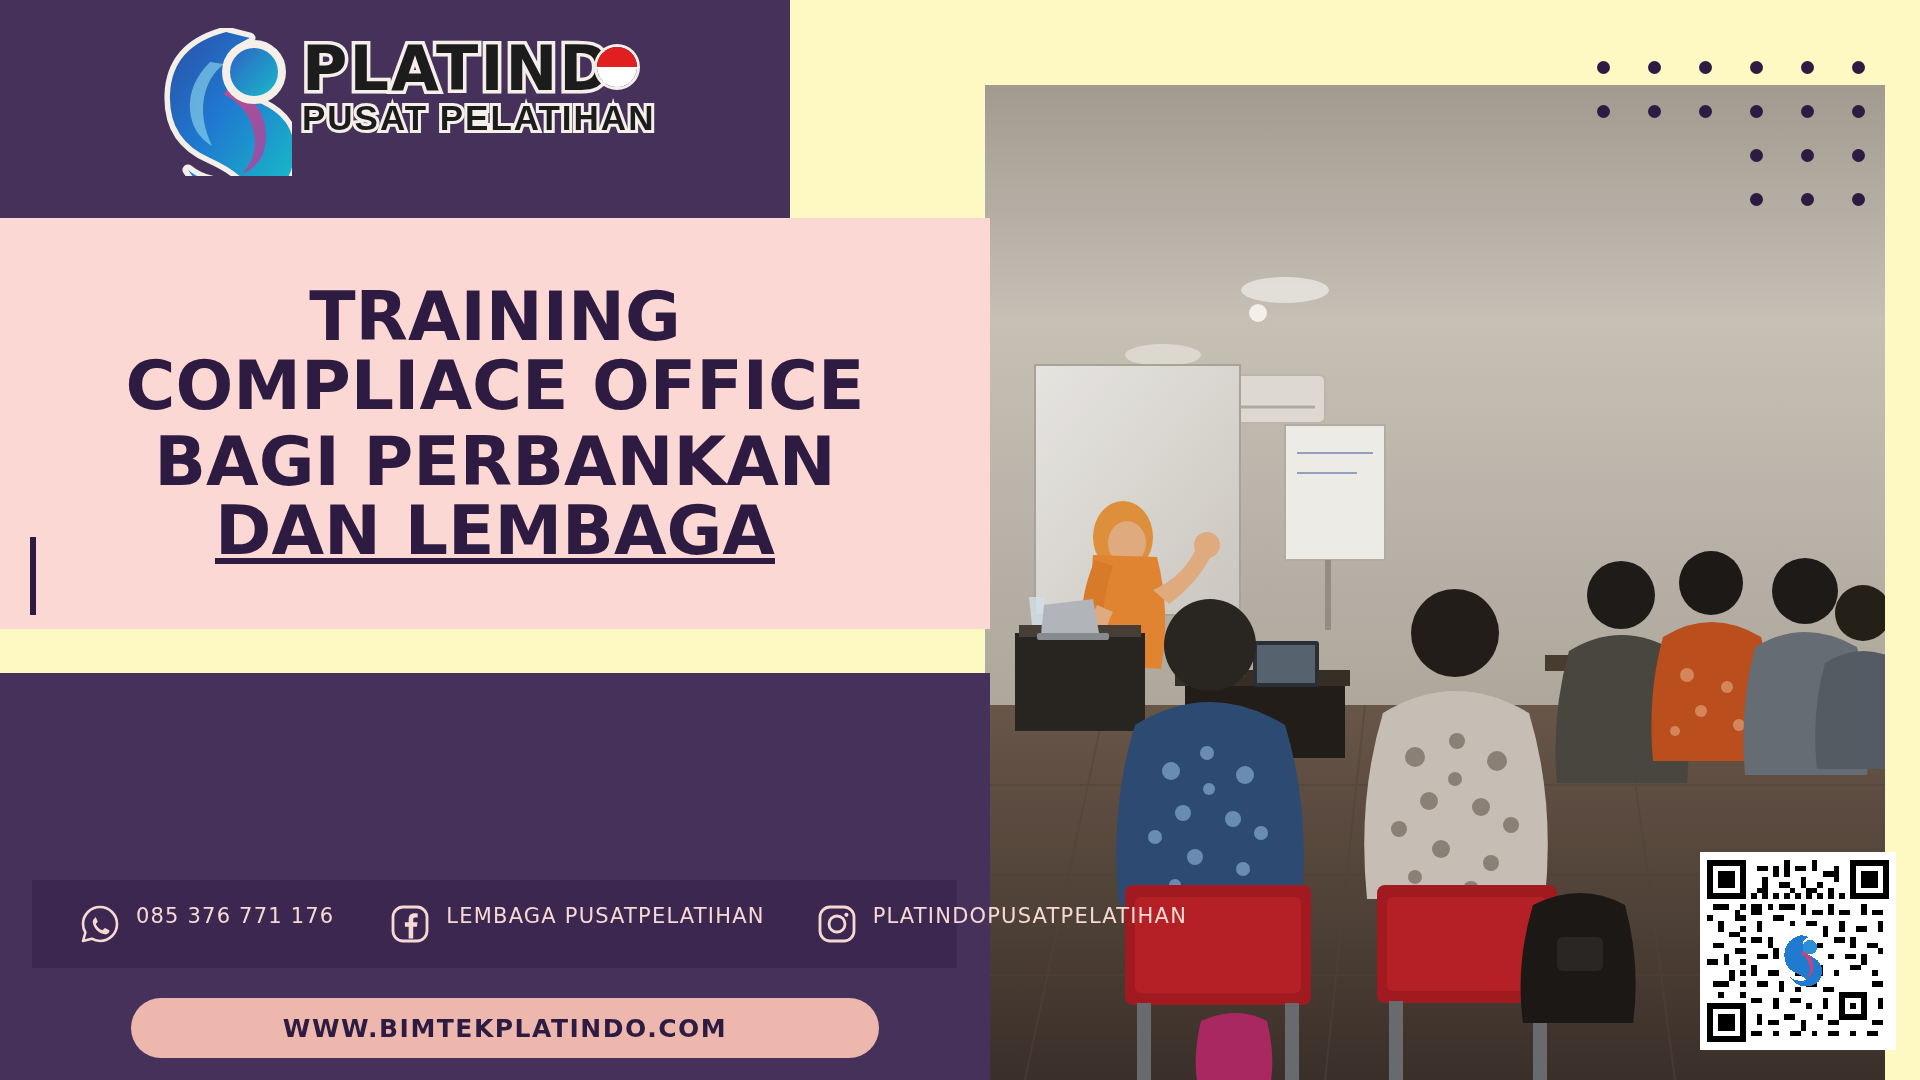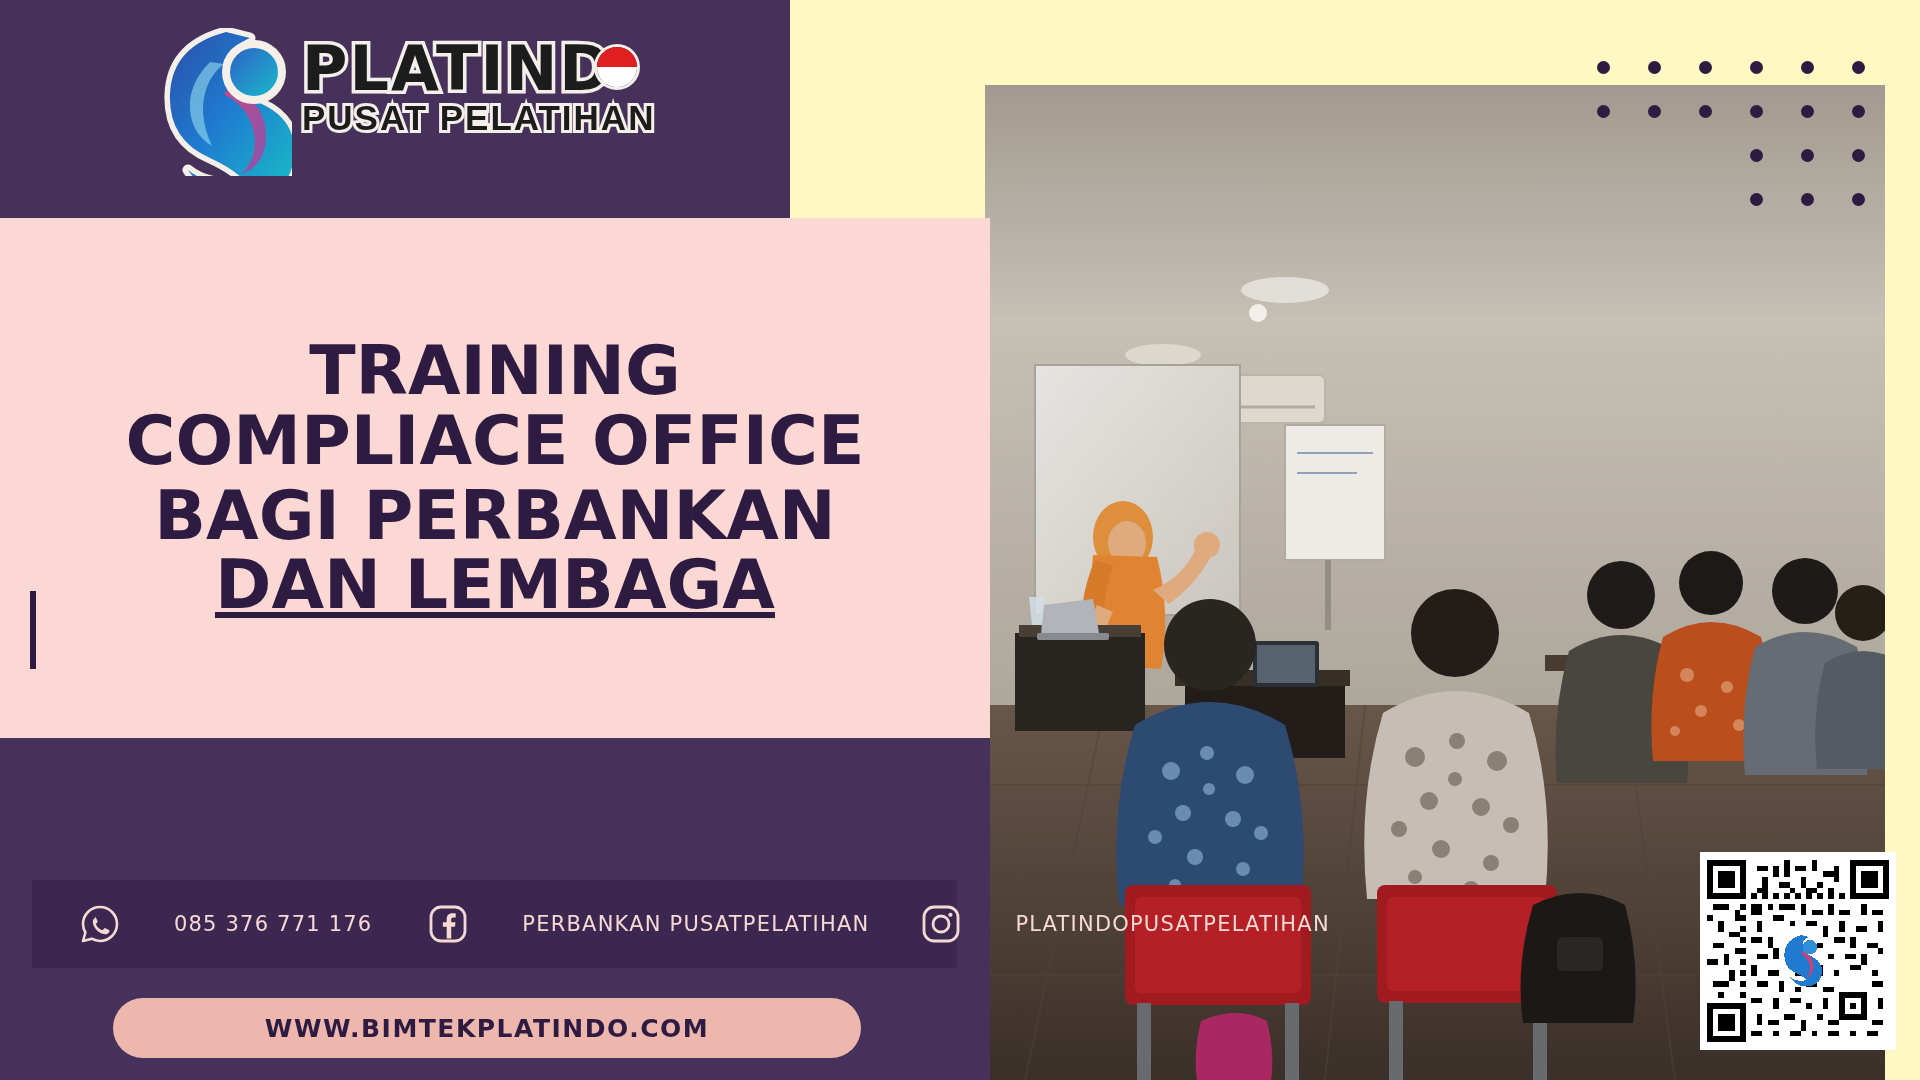--- a/index.html
+++ b/index.html
@@ -35,48 +35,48 @@
               -webkit-text-stroke:7px #f4efe9; paint-order:stroke fill; white-space:nowrap; }
   .subwordmark { font-family:Liberation Sans, sans-serif; font-weight:700; font-size:35px; letter-spacing:2px;
                  color:#1d1c1c; line-height:1; margin-top:0; -webkit-text-stroke:6px #f4efe9;
                  paint-order:stroke fill; white-space:nowrap; }
   .flagcircle { position:absolute; left:432px; top:22px; width:46px; height:46px; border-radius:50%;
                 overflow:hidden; border:3px solid #f4efe9; z-index:3; }
   .flagcircle .r { height:50%; background:#e02020; }
   .flagcircle .w { height:50%; background:#ffffff; }
 
   
-  .titlepanel { position:absolute; left:0; top:218px; width:990px; height:520px; background:#fcd8d4; z-index:7;
+  .titlepanel { position:absolute; left:0; top:218px; width:990px; height:411px; background:#fcd8d4; z-index:7;
                 display:flex; align-items:center; justify-content:center; }
   .titlewrap { width:100%; text-align:center; padding:0 40px; position:relative; }
   .tline { font-family:"DejaVu Sans", sans-serif; font-weight:700; color:#2e1b42;
            letter-spacing:0px; line-height:1.02; white-space:nowrap; }
   .tline.l1 { font-size:68px; }
   .tline.l2 { font-size:68px; }
   .tline.l3 { font-size:68px;margin-top:6px; }
   .tline.l4 { font-size:68px;text-decoration:underline; }
   .tline.l5 { font-size:68px; }
   .accentbar { position:absolute; left:30px; top:255px; width:6px; height:78px; background:#2e1b42; }
 
   
   .lowerband { position:absolute; left:0; top:673px; width:990px; height:407px; background:#46315b; z-index:5; }
 
   
   .contactstrip { position:absolute; left:32px; top:880px; width:925px; height:88px;
                   background:#3b2750; display:flex; align-items:center; z-index:9; }
-  .citem { display:flex; align-items:center;gap:38px; }
+  .citem { display:flex; align-items:flex-start; }
   .citem .ico { width:40px; height:40px; flex:0 0 40px; margin-right:16px; }
   .citem .ico svg { display:block; width:40px; height:40px; }
   .ctext { font-family:"DejaVu Sans", sans-serif; font-size:21px; color:#f7d9d3; letter-spacing:1.2px; white-space:nowrap; }
   #c-wa { margin-left:48px; }
   #c-fb { margin-left:56px; }
   #c-ig { margin-left:52px; }
 
   
-  .pill { position:absolute; left:113px; top:998px; width:748px; height:60px; border-radius:32px;
+  .pill { position:absolute; left:131px; top:998px; width:748px; height:60px; border-radius:32px;
           background:#eeb7ae; display:flex; align-items:center; justify-content:center; z-index:10; }
   .pill .url { font-family:"DejaVu Sans", sans-serif; font-weight:700; font-size:25px; color:#2e1b42;
                letter-spacing:1.5px; }
 
   
   .qrbox { position:absolute; left:1700px; top:852px; width:196px; height:198px; background:#ffffff; z-index:11; padding:7px; }
   .qrbox svg { display:block; width:100%; height:100%; }
 </style>
 </head>
 <body>
@@ -350,21 +350,21 @@
       <span class="ctext">085 376 771 176</span>
     </div>
 
     <div class="citem" id="c-fb">
       <span class="ico">
         <svg viewBox="0 0 40 40" aria-hidden="true">
           <rect x="3" y="3" width="34" height="34" rx="10" fill="none" stroke="#f7d9d3" stroke-width="2.8"></rect>
           <path d="M23.6 38 V24.2 h4.3 l0.7 -5.1 h-5 v-3.2 c0 -1.5 0.4 -2.5 2.5 -2.5 h2.7 V8.9 c-0.5 -0.1 -2.1 -0.2 -3.9 -0.2 c-3.9 0 -6.6 2.4 -6.6 6.7 v3.7 h-4.4 v5.1 h4.4 V38 z" fill="#f7d9d3" transform="scale(0.86) translate(3.4 2.2)"></path>
         </svg>
       </span>
-      <span class="ctext">PERBANKAN PUSATPELATIHAN</span>
+      <span class="ctext">LEMBAGA PUSATPELATIHAN</span>
     </div>
 
     <div class="citem" id="c-ig">
       <span class="ico">
         <svg viewBox="0 0 40 40" aria-hidden="true">
           <rect x="3" y="3" width="34" height="34" rx="10" fill="none" stroke="#f7d9d3" stroke-width="2.8"></rect>
           <circle cx="20" cy="20" r="8" fill="none" stroke="#f7d9d3" stroke-width="2.8"></circle>
           <circle cx="29.4" cy="10.8" r="2.1" fill="#f7d9d3"></circle>
         </svg>
       </span>

